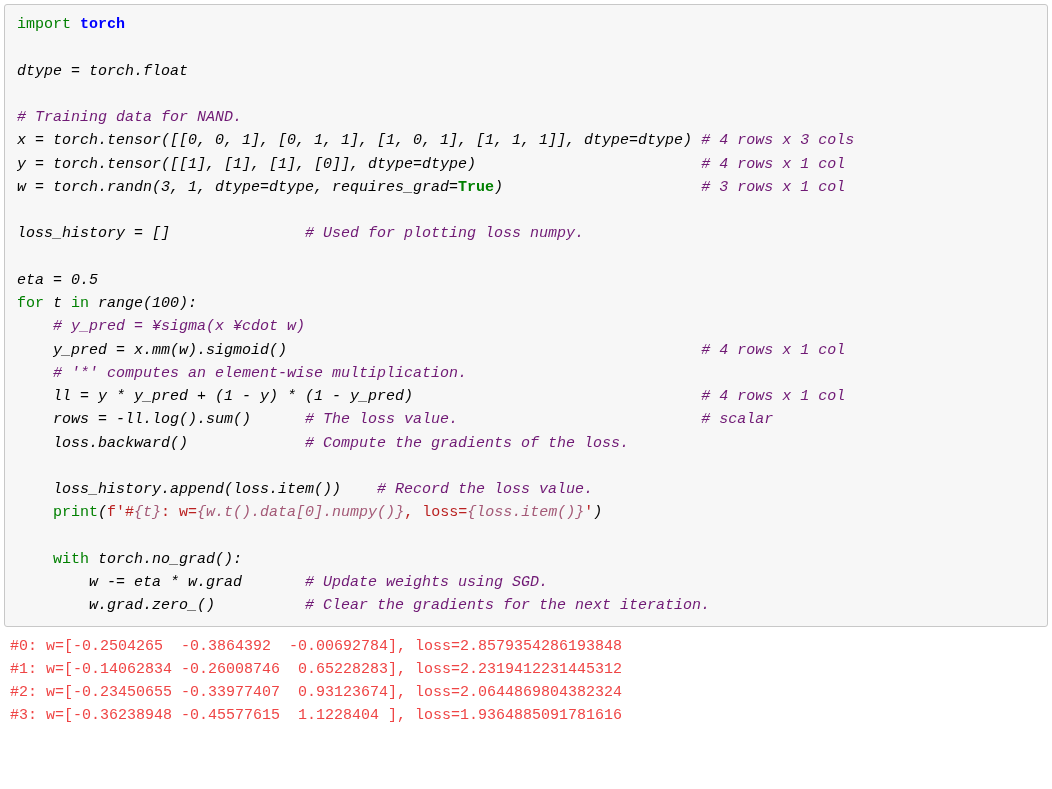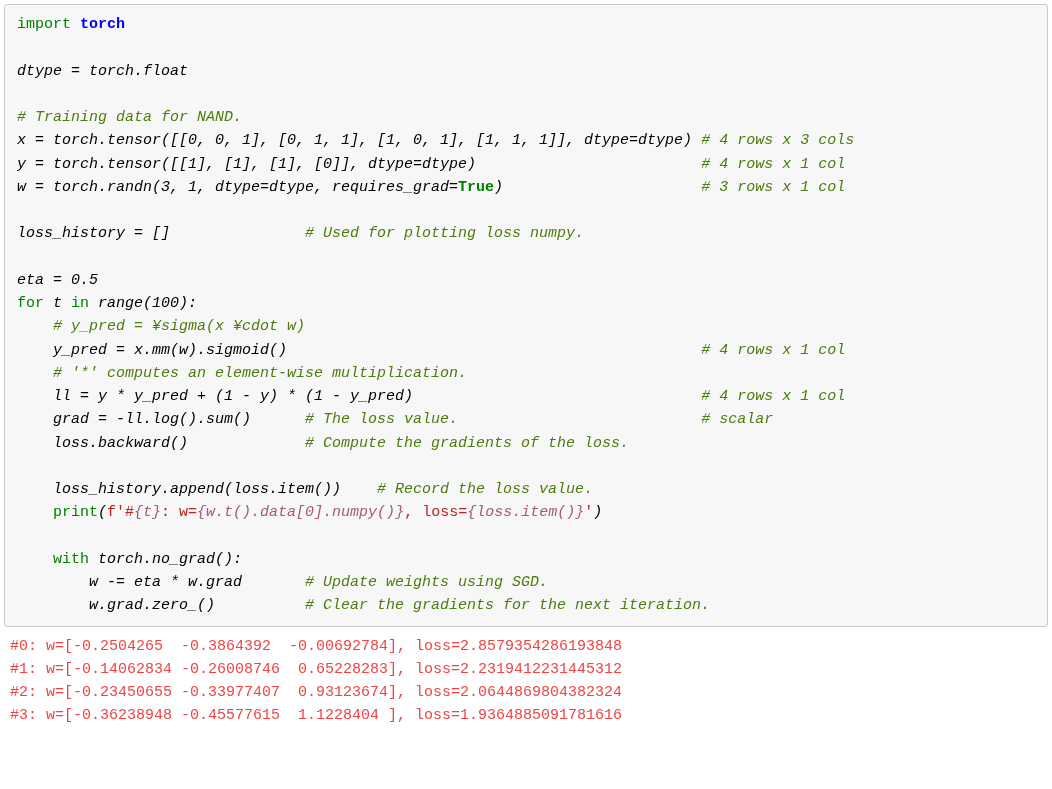--- a/index.html
+++ b/index.html
@@ -23,21 +23,21 @@
   }
   .output {
     white-space: pre;
     padding: 2px 8px 2px 6px;
     font-size: 15px;
     color: #ef4444;
   }
   .kw { color: #008000; font-weight: normal; }
   .mod { color: #0000ff; font-weight: bold; text-align: right; }
   .nm { color: #000; font-style: italic; }
-  .cmt { color: #4d7c0f; font-style: italic; }
+  .cmt { color: #701a75; font-style: italic; }
   .true { color: #008000; font-weight: bold; }
   .bi { color: #008000; }
   .fstr { color: #ba2121; }
   .fexpr { color: #a45a77; font-style: italic; }
 </style>
 </head>
 <body>
 
 <div class="code-cell"><span class="kw">import</span> <span class="mod">torch</span>
 
@@ -49,21 +49,21 @@
 <span class="nm">w = torch.randn(3, 1, dtype=dtype, requires_grad=</span><span class="true">True</span><span class="nm">)                      </span><span class="cmt"># 3 rows x 1 col</span>
 
 <span class="nm">loss_history = []               </span><span class="cmt"># Used for plotting loss numpy.</span>
 
 <span class="nm">eta = 0.5</span>
 <span class="kw">for</span><span class="nm"> t </span><span class="kw">in</span><span class="nm"> range(100):</span>
 <span class="cmt">    # y_pred = ¥sigma(x ¥cdot w)</span>
 <span class="nm">    y_pred = x.mm(w).sigmoid()                                              </span><span class="cmt"># 4 rows x 1 col</span>
 <span class="cmt">    # '*' computes an element-wise multiplication.</span>
 <span class="nm">    ll = y * y_pred + (1 - y) * (1 - y_pred)                                </span><span class="cmt"># 4 rows x 1 col</span>
-<span class="nm">    grad = -ll.log().sum()      </span><span class="cmt"># The loss value.</span><span class="nm">                           </span><span class="cmt"># scalar</span>
+<span class="nm">    rows = -ll.log().sum()      </span><span class="cmt"># The loss value.</span><span class="nm">                           </span><span class="cmt"># scalar</span>
 <span class="nm">    loss.backward()             </span><span class="cmt"># Compute the gradients of the loss.</span>
 
 <span class="nm">    loss_history.append(loss.item())    </span><span class="cmt"># Record the loss value.</span>
 <span class="nm">    </span><span class="bi">print</span><span class="nm">(</span><span class="fstr">f'#</span><span class="fexpr">{t}</span><span class="fstr">: w=</span><span class="fexpr">{w.t().data[0].numpy()}</span><span class="fstr">, loss=</span><span class="fexpr">{loss.item()}</span><span class="fstr">'</span><span class="nm">)</span>
 
 <span class="nm">    </span><span class="kw">with</span><span class="nm"> torch.no_grad():</span>
 <span class="nm">        w -= eta * w.grad       </span><span class="cmt"># Update weights using SGD.</span>
 <span class="nm">        w.grad.zero_()          </span><span class="cmt"># Clear the gradients for the next iteration.</span></div>
 <div class="output"><span>#0: w=[-0.2504265  -0.3864392  -0.00692784], loss=2.8579354286193848</span>
 <span>#1: w=[-0.14062834 -0.26008746  0.65228283], loss=2.2319412231445312</span>

